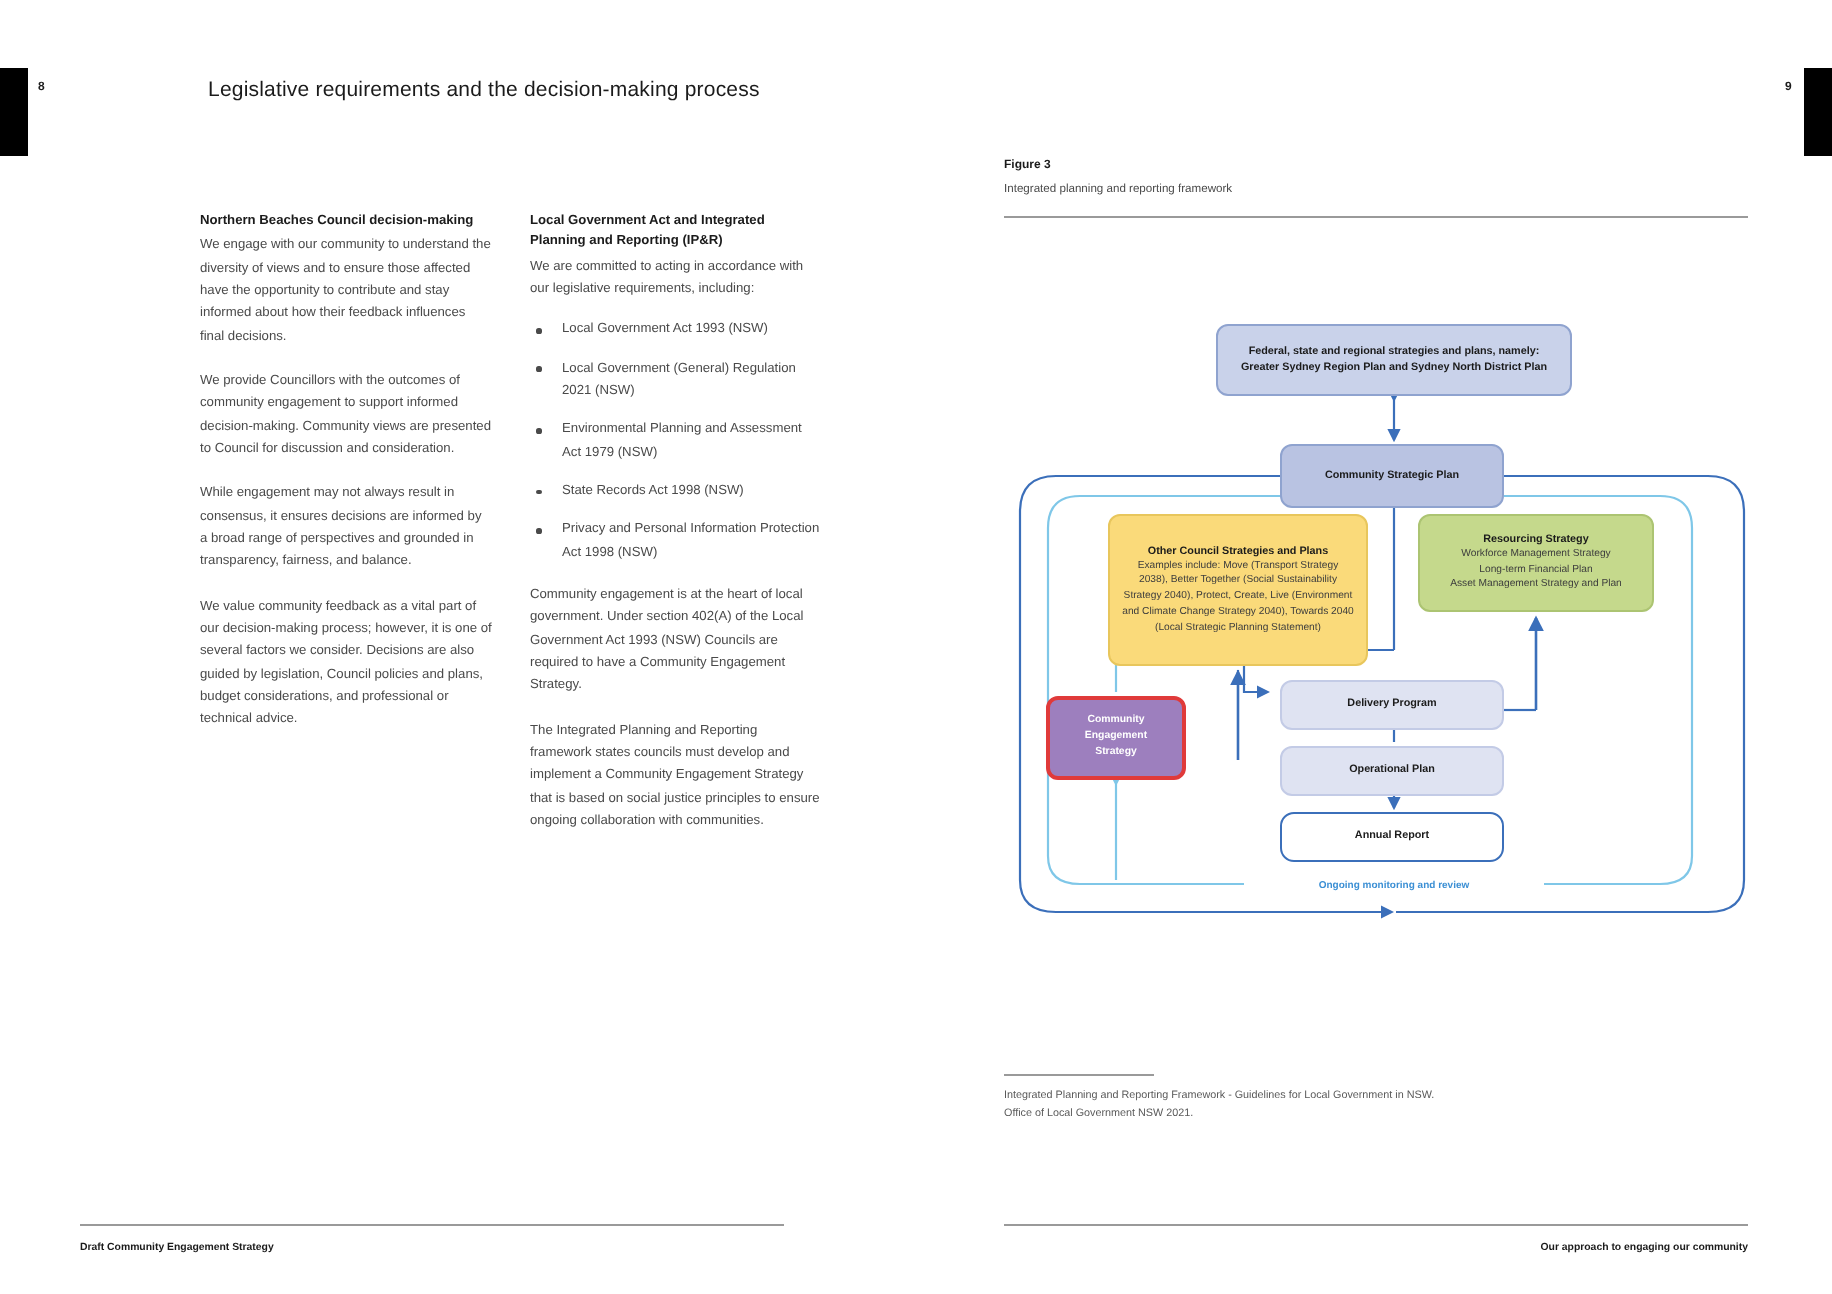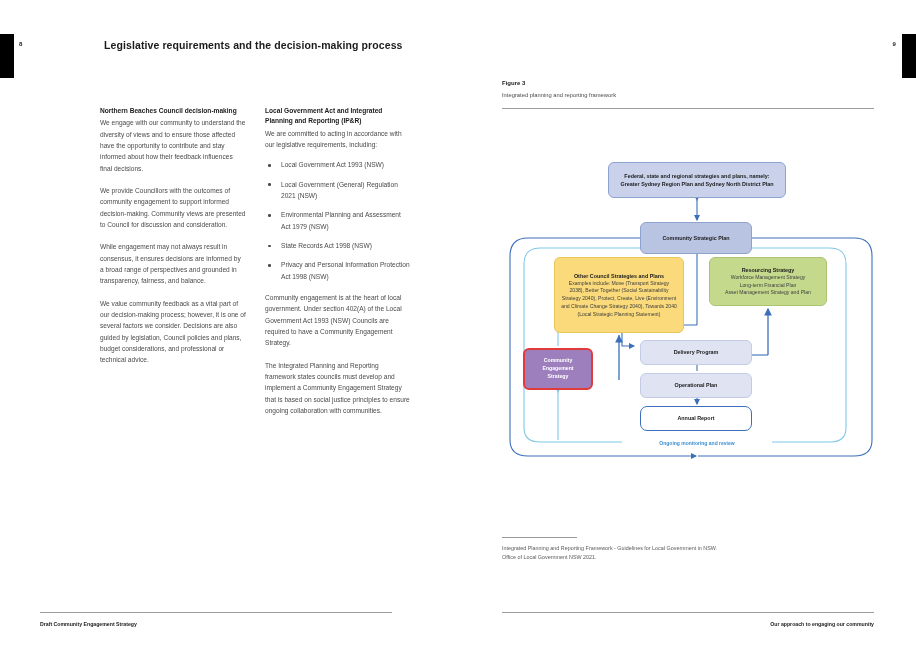--- a/index.html
+++ b/index.html
@@ -35,21 +35,21 @@
     letter-spacing: .2px;
   }
   .folio.left  { left: 19px; }
   .folio.right { right: 20px; }
 
   
   .page-title {
     position: absolute;
     left: 104px; top: 39px;
     font-size: 10.5px;
-    font-weight: 700;
+    font-weight: 400;
     color: #1b1b1b;
     letter-spacing: .1px;
   }
 
   .col {
     position: absolute;
     top: 106px;
     width: 146px;
     font-size: 6.6px;
     line-height: 1.72;

